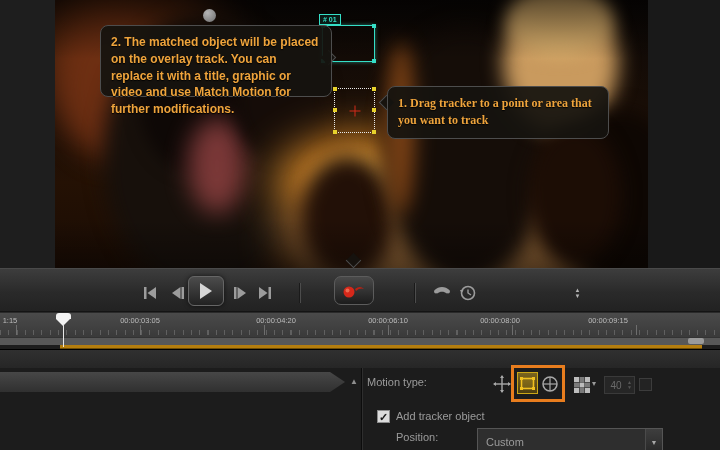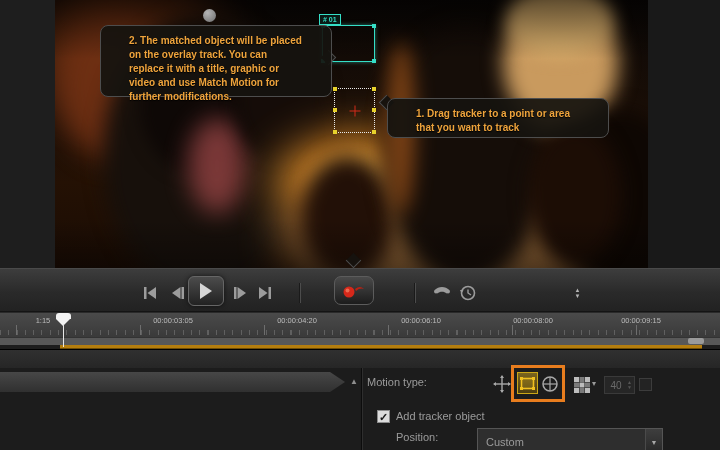--- a/index.html
+++ b/index.html
@@ -34,28 +34,28 @@
   .b-blonde { left:448px;top:-8px;  width:115px; height:140px; background:#c99a5e; filter:blur(10px); }
   .b-bhair  { left:452px;top:-15px; width:105px; height:70px;  background:#d9af6c; filter:blur(9px); }
   .b-rdark  { left:500px;top:110px; width:130px; height:180px; background:#0e0703; filter:blur(10px); }
   .b-rhead  { left:472px;top:125px; width:95px;  height:140px; background:#1c0d05; filter:blur(9px); }
   .vign { left:0; top:0; width:100%; height:100%;
           background:linear-gradient(180deg,rgba(0,0,0,.55),transparent 22%),
                      linear-gradient(0deg,rgba(0,0,0,.35),transparent 18%); }
 
   
   .tip { position:absolute; background:rgba(22,19,15,.93); border:1px solid #4d4d4d;
-         border-radius:8px; color:#efa43c; font-weight:bold; font-size:10px;
-         line-height:1.4; padding:8px 28px; z-index:30; text-shadow:0 1px 1px #000; }
+         border-radius:8px; color:#efa43c; font-weight:bold; font-size:12px;
+         line-height:1.4; padding:8px 10px; z-index:30; text-shadow:0 1px 1px #000; }
   .tail { position:absolute; width:11px; height:11px; background:rgba(22,19,15,.96); z-index:29; }
   .tip2 { left:100px; top:25px; width:232px; height:72px; }
   .tip2-tail { transform:rotate(45deg); left:323px; top:52px; border-top:1px solid #4d4d4d; border-right:1px solid #4d4d4d; }
   .tip-knob { left:203px; top:9px; width:13px; height:13px; border-radius:50%;
               background:radial-gradient(circle at 35% 30%,#b5b5b5,#6d6d6d); z-index:31; }
-  .tip1 { left:387px; top:98px; width:222px; height:40px; }
+  .tip1 { left:387px; top:86px; width:222px; height:53px;font-family:Liberation Serif, serif; }
   .tip1-tail { transform:rotate(45deg); left:381px; top:97px; border-bottom:1px solid #4d4d4d; border-left:1px solid #4d4d4d; }
   .tip3 { left:276px; top:231px; width:93px; height:30px; padding-top:9px; text-align:center; }
   .tip3-tail { transform:rotate(45deg); left:348px; top:255px; border-bottom:1px solid #4d4d4d; border-right:1px solid #4d4d4d; }
 
   
   .teal-rect { left:322px; top:25px; width:53px; height:37px;
                border:1px solid #35dfc7; z-index:25; box-shadow:0 0 4px rgba(53,223,199,.5); }
   .teal-h { position:absolute; width:4px; height:4px; background:#35dfc7; }
   .teal-label { left:319px; top:14px; padding:1px 3px; background:rgba(10,30,26,.85);
                 border:1px solid #35dfc7; color:#35dfc7; font-size:7px; font-weight:bold; z-index:26; }
@@ -96,21 +96,21 @@
              color:#b5b5b5; font-size:6px; line-height:6px; }
 
   
   .ruler { left:0; top:312px; width:720px; height:25px; background:linear-gradient(180deg,#4a4a4a,#3a3a3a);
            border-top:1px solid #2a2a2a; overflow:hidden; }
   .ticks-minor { position:absolute; left:0; bottom:2px; width:100%; height:5px;
      background:repeating-linear-gradient(90deg,#606060 0 1px,transparent 1px 8.3px); }
   .ticks-major { position:absolute; left:0; bottom:2px; width:100%; height:10px;
      background:repeating-linear-gradient(90deg,#6e6e6e 0 1px,transparent 1px 124px);
      background-position:16px 0; }
-  .tick-lbl { position:absolute; top:3px; color:#bcbcbc; font-size:7.5px; transform:translateX(-50%); white-space:nowrap;margin-left:33px; }
+  .tick-lbl { position:absolute; top:3px; color:#bcbcbc; font-size:7.5px; transform:translateX(-50%); white-space:nowrap; }
   .playhead { left:56px; top:313px; width:15px; height:12px; z-index:12; }
   .playhead .cap { position:absolute; left:0; top:0; width:15px; height:6px;
                    background:#f2f2f2; border-radius:3px 3px 0 0; }
   .playhead .tri { position:absolute; left:0; top:6px; width:0; height:0;
                    border-left:7.5px solid transparent; border-right:7.5px solid transparent;
                    border-top:7px solid #f2f2f2; }
   .ph-line { left:63px; top:324px; width:1px; height:23px; background:#e8e8e8; z-index:12; }
   .scrollband { left:0; top:337px; width:720px; height:8px; background:#585858;
                 border-top:1px solid #333; }
   .scroll-thumb { left:688px; top:338px; width:16px; height:6px; background:#9a9a9a; border-radius:2px; z-index:5; }
@@ -268,21 +268,21 @@
   <div class="tc-spin">
     <span>▲</span>
     <span>▼</span>
   </div>
 
   <div class="abs ruler">
     <div class="ticks-minor"></div>
     <div class="ticks-major"></div>
     <span class="tick-lbl" style="left:10px">1:15</span>
     <span class="tick-lbl" style="left:140px">00:00:03:05</span>
-    <span class="tick-lbl" style="left:264px">00:00:04:20</span>
+    <span class="tick-lbl" style="left:276px">00:00:04:20</span>
     <span class="tick-lbl" style="left:388px">00:00:06:10</span>
     <span class="tick-lbl" style="left:500px">00:00:08:00</span>
     <span class="tick-lbl" style="left:608px">00:00:09:15</span>
   </div>
   <div class="abs playhead">
     <div class="cap"></div>
     <div class="tri"></div>
   </div>
   <div class="abs ph-line"></div>
   <div class="abs scrollband"></div>

